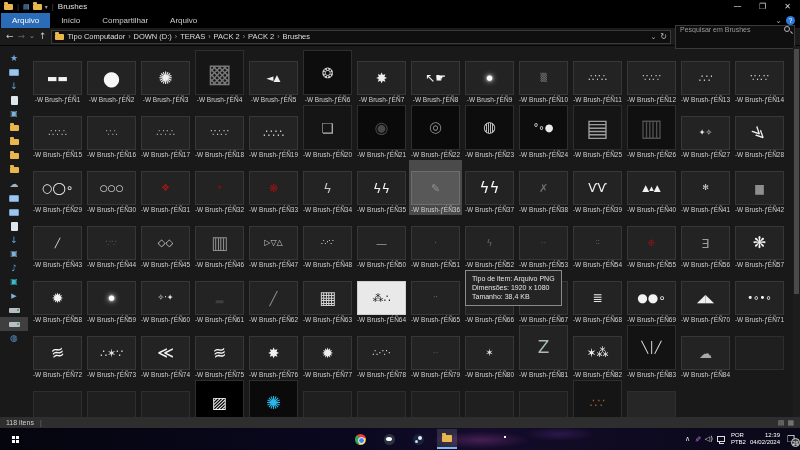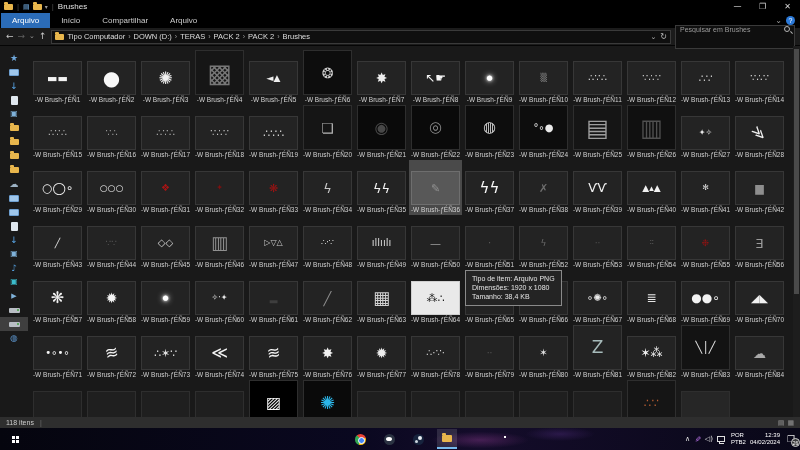--- a/index.html
+++ b/index.html
@@ -529,26 +529,20 @@
               <div class="thumb">
                 <span class="glyph" style="color: rgb(202, 202, 202); font-size: 8px;">▷▽△</span>
               </div>
               <div class="flabel">-W Brush-ƒÉÑ47</div>
             </div>
             <div class="cell">
               <div class="thumb">
                 <span class="glyph" style="color: rgb(225, 225, 225); font-size: 8px;">∴·∵</span>
               </div>
               <div class="flabel">-W Brush-ƒÉÑ48</div>
-            </div>
-            <div class="cell">
-              <div class="thumb">
-                <span class="glyph" style="color: rgb(217, 217, 217); font-size: 10px;">ıllıılı</span>
-              </div>
-              <div class="flabel">-W Brush-ƒÉÑ49</div>
             </div>
             <div class="cell">
               <div class="thumb">
                 <span class="glyph" style="color: rgb(159, 159, 159); font-size: 11px;">—</span>
               </div>
               <div class="flabel">-W Brush-ƒÉÑ50</div>
             </div>
             <div class="cell">
               <div class="thumb">
                 <span class="glyph" style="color: rgb(90, 90, 90); font-size: 10px;">·</span>

